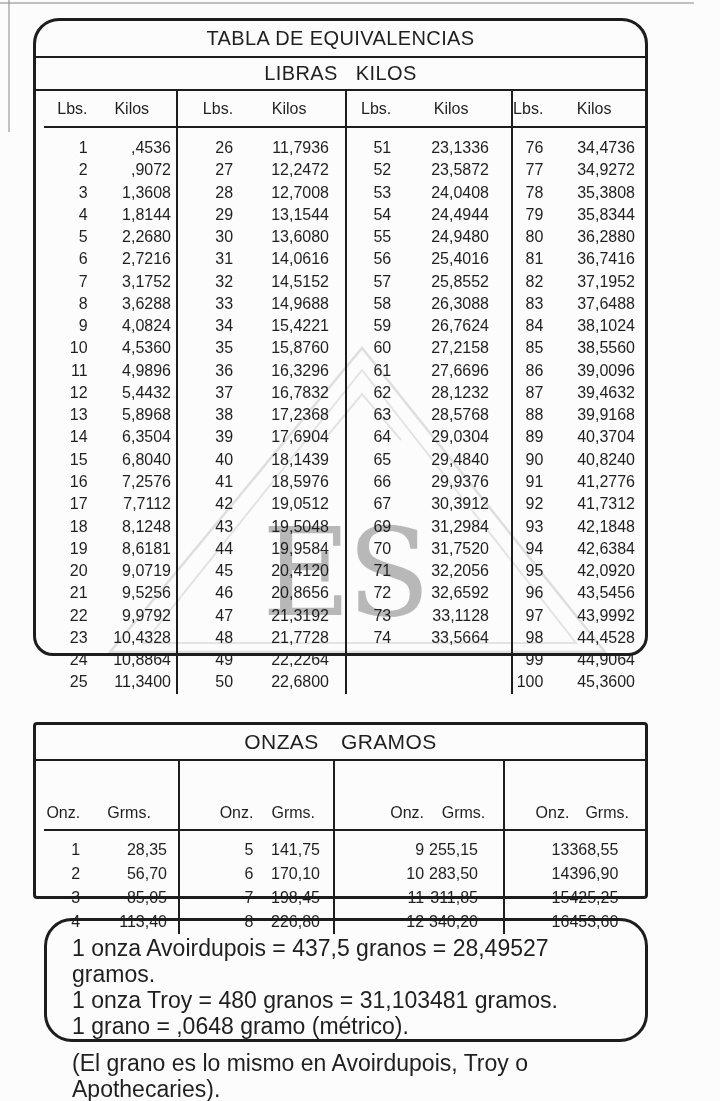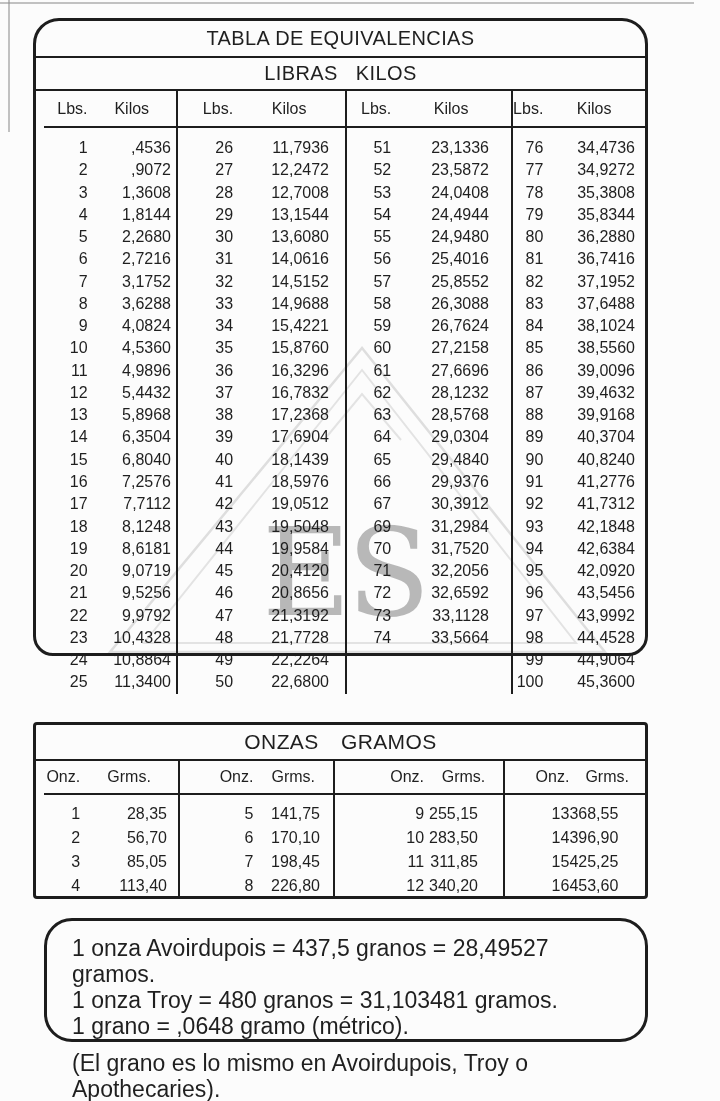--- a/index.html
+++ b/index.html
@@ -42,21 +42,21 @@
   }
 
   .cols { flex:1; display:grid; min-height:0;padding-left:8px; }
   .libras-box .cols { grid-template-columns:132px 169px 166px 1fr; }
   .onzas-box  .cols { grid-template-columns:134px 155px 170px 1fr; }
   .col { display:flex; flex-direction:column; min-width:0; }
   .col + .col { border-left:2px solid #1d1d1d; }
 
   .col-head { border-bottom:2px solid #1d1d1d; display:flex; align-items:center; font-size:16px; }
   .libras-box .col-head { height:37px; }
-  .onzas-box  .col-head { height:34px; }
+  .onzas-box  .col-head { height:34px;margin-top:36px; }
   .col-head .sub-k, .col-head .sub-g { flex:1; text-align:center; padding:0 !important; }
 
   .rows { flex:1; display:flex; flex-direction:column; }
   .libras-box .rows { padding-top:9px; }
   .onzas-box  .rows { padding-top:7px; }
   .row { display:flex; font-size:16px; }
   .libras-box .row { height:22.28px; line-height:22.28px; }
   .onzas-box  .row { height:24px; line-height:24px; }
 
   .sub-l, .sub-o { text-align:right; }

